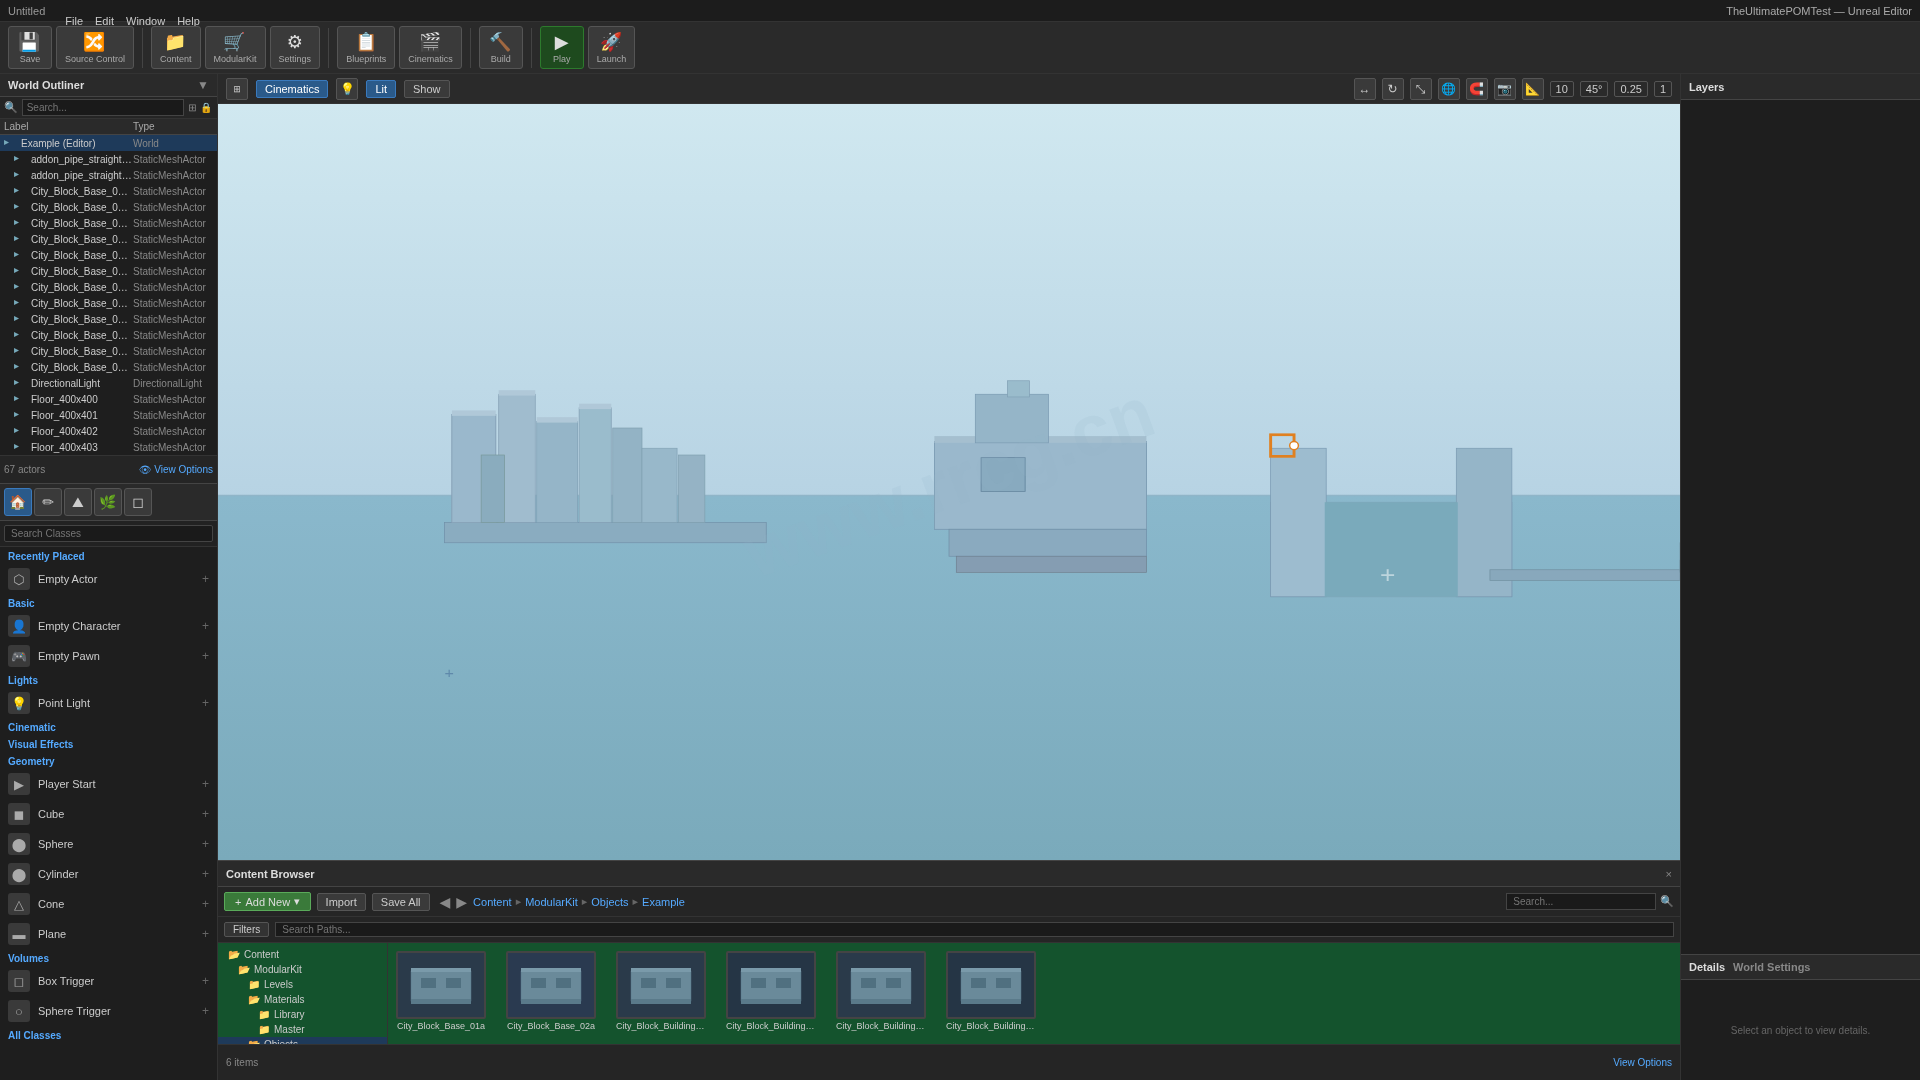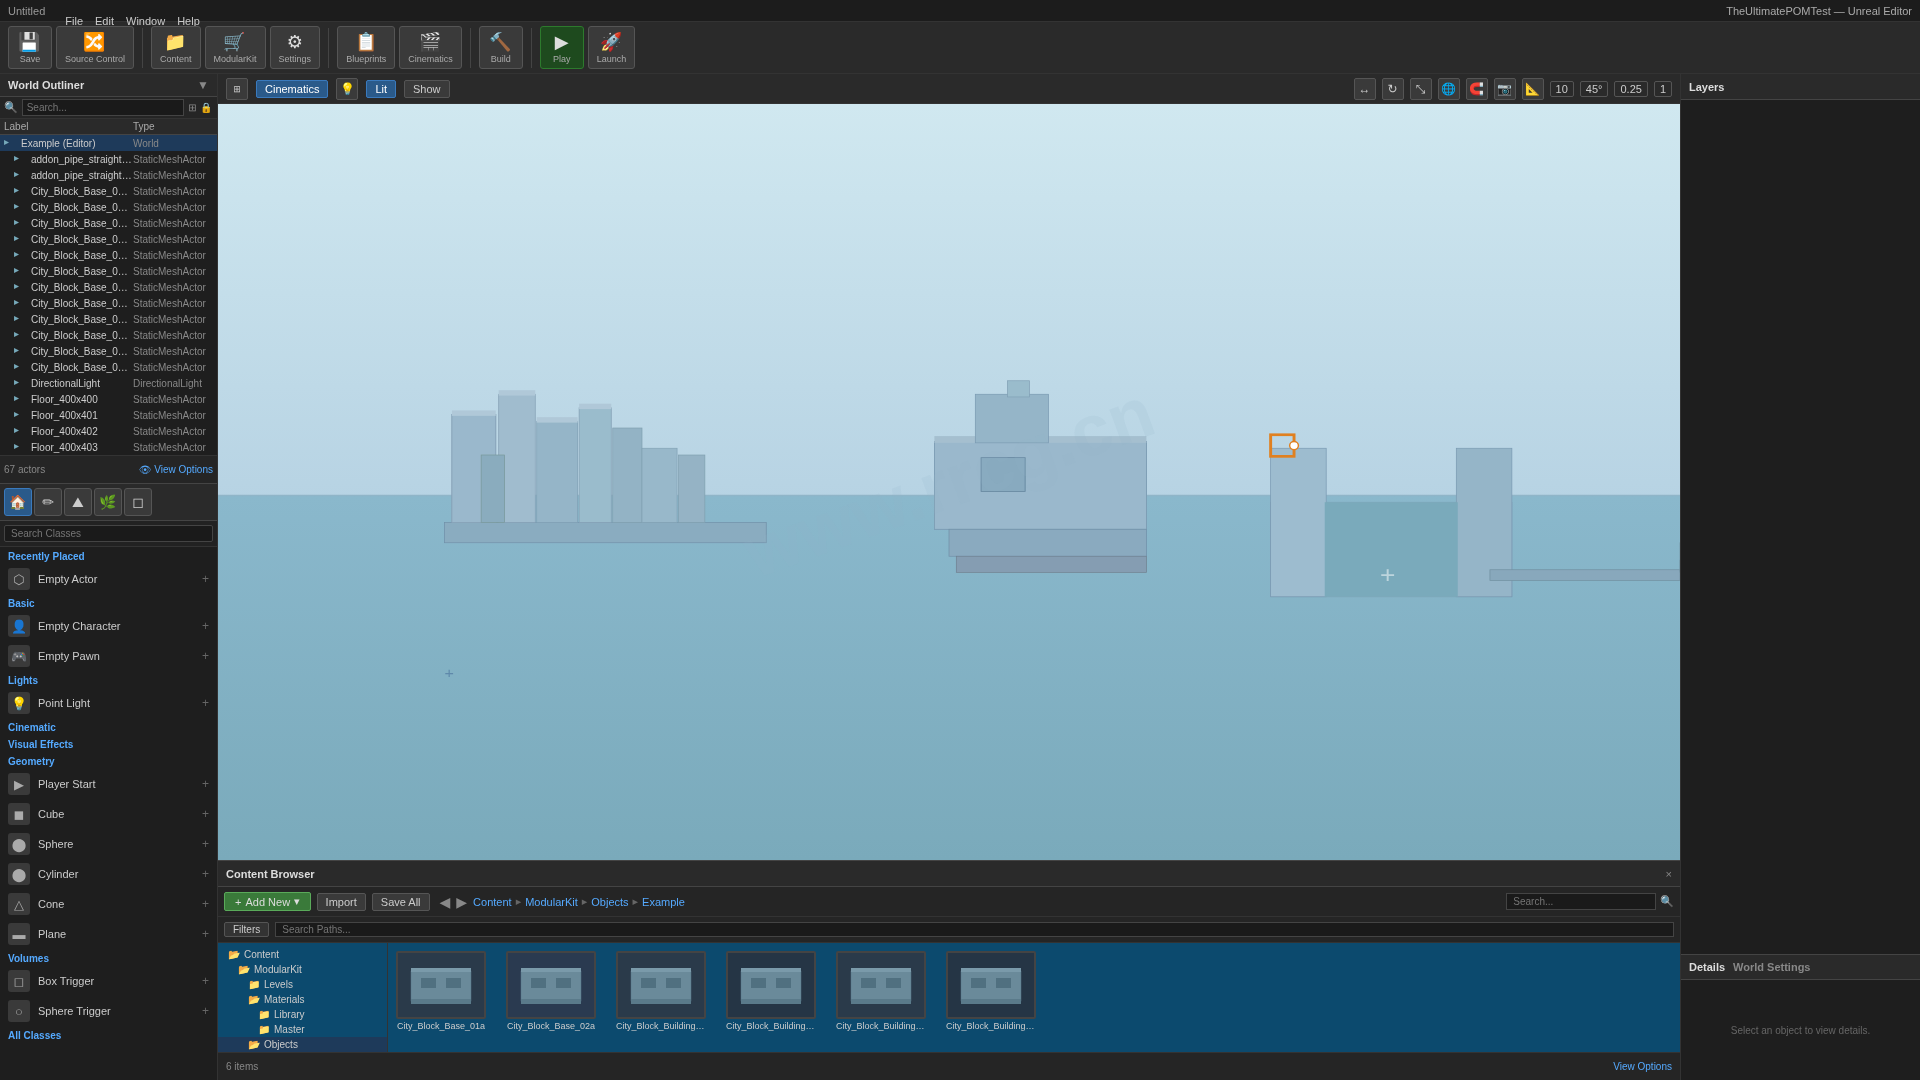--- a/index.html
+++ b/index.html
@@ -65,42 +65,42 @@
     #viewport-toolbar .vt-btn { background: #3a3a3a; border: 1px solid #555; padding: 2px 8px; font-size: 11px; color: #ccc; cursor: pointer; border-radius: 2px; }
     #viewport-toolbar .vt-btn.active { background: #2a5a8a; border-color: #3a7abd; color: #fff; }
     #viewport-toolbar .vt-right { margin-left: auto; display: flex; align-items: center; gap: 6px; }
     .vt-icon-btn { width: 22px; height: 22px; background: #3a3a3a; border: 1px solid #555; border-radius: 2px; display: flex; align-items: center; justify-content: center; cursor: pointer; font-size: 12px; color: #ccc; }
     #viewport { flex: 1; position: relative; background: linear-gradient(180deg, #c8dce8 0%, #b0c8d8 40%, #9ab8cc 60%, #8ab0c4 100%); overflow: hidden; }
 
     
     #scene-svg { width: 100%; height: 100%; }
 
     
-    #content-browser { height: 220px; background: #0c4a6e; border-top: 1px solid #444; display: flex; flex-direction: column; }
+    #content-browser { height: 220px; background: #14532d; border-top: 1px solid #444; display: flex; flex-direction: column; }
     #cb-header { height: 26px; background: #2a2a2a; display: flex; align-items: center; padding: 0 8px; gap: 8px; border-bottom: 1px solid #444; }
     #cb-header .title { font-size: 11px; color: #ddd; font-weight: bold; }
     #cb-toolbar { height: 30px; background: #252525; display: flex; align-items: center; padding: 0 6px; gap: 6px; border-bottom: 1px solid #333; }
     .cb-btn { background: #3a7a3a; border: 1px solid #5aaa5a; padding: 2px 10px; font-size: 11px; color: #ddd; cursor: pointer; border-radius: 2px; display: flex; align-items: center; gap: 4px; }
     .cb-btn-plain { background: #3a3a3a; border: 1px solid #555; padding: 2px 8px; font-size: 11px; color: #ccc; cursor: pointer; border-radius: 2px; }
     .cb-breadcrumb { display: flex; align-items: center; gap: 4px; font-size: 11px; color: #aaa; }
     .cb-breadcrumb span { color: #5af; cursor: pointer; }
     .cb-breadcrumb .sep { color: #666; }
     #cb-search { margin-left: auto; }
     #cb-search input { background: #1a1a1a; border: 1px solid #444; color: #ccc; padding: 2px 6px; font-size: 10px; width: 150px; }
     #cb-body { flex: 1; display: flex; overflow: hidden; }
     #cb-tree { width: 170px; border-right: 1px solid #333; overflow-y: auto; padding: 4px 0; }
     .cb-tree-item { padding: 2px 8px; font-size: 10px; color: #ccc; cursor: pointer; display: flex; align-items: center; gap: 4px; }
     .cb-tree-item.selected { background: #1e3a5a; }
     .cb-tree-item .tree-icon { font-size: 10px; color: #888; width: 12px; }
     .cb-tree-item .folder-icon { color: #d4a020; }
     #cb-assets { flex: 1; display: flex; flex-wrap: wrap; align-content: flex-start; gap: 20px; padding: 8px; overflow-y: auto; }
     .asset-thumb { width: 90px; cursor: pointer; }
     .asset-img { width: 90px; height: 68px; background: #2a3a4a; border: 2px solid #444; border-radius: 2px; display: flex; align-items: center; justify-content: center; overflow: hidden; }
     .asset-name { font-size: 9px; color: #ccc; text-align: center; margin-top: 2px; overflow: hidden; text-overflow: ellipsis; white-space: nowrap; }
-    #cb-footer { height: 28px; background: #252525; border-top: 1px solid #333; display: flex; align-items: center; padding: 0 8px; gap: 8px; }
+    #cb-footer { height: 36px; background: #252525; border-top: 1px solid #333; display: flex; align-items: center; padding: 0 8px; gap: 8px; }
     #cb-footer .item-count { font-size: 10px; color: #888; }
 
     
     #right-panel { width: 240px; background: #1e1e1e; border-left: 1px solid #333; display: flex; flex-direction: column; }
     #layers-header { height: 26px; background: #2a2a2a; display: flex; align-items: center; padding: 0 8px; border-bottom: 1px solid #444; }
     #layers-header .title { font-size: 11px; color: #ddd; font-weight: bold; }
     #layers-body { flex: 1; background: #1e1e1e; padding: 8px; }
     #details-header { height: 26px; background: #2a2a2a; display: flex; align-items: center; padding: 0 8px; gap: 8px; border-bottom: 1px solid #444; border-top: 1px solid #444; }
     #details-header .title { font-size: 11px; color: #ddd; font-weight: bold; cursor: pointer; }
     #details-header .title.inactive { color: #888; }

